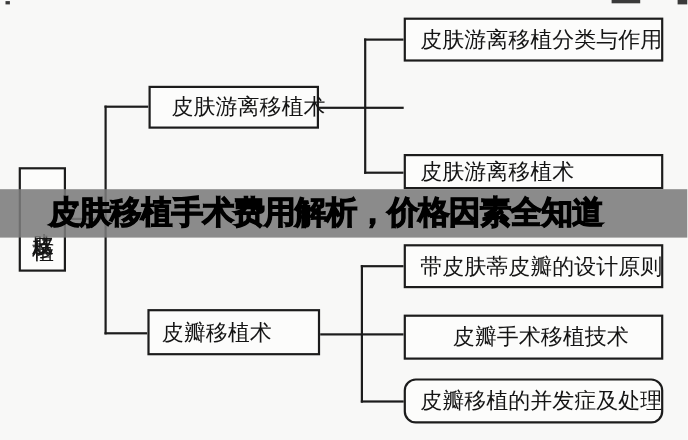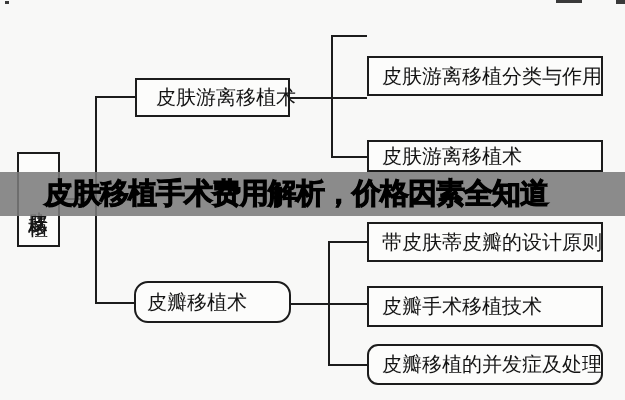--- a/index.html
+++ b/index.html
@@ -89,34 +89,34 @@
   <div class="hline" style="left:328px;top:364px;width:39px;"></div>
 
   <div class="node root">
     <span class="vtext">皮肤移植</span>
   </div>
 
   <div class="node branch" style="left:135px;top:78px;width:155px;height:39px;padding-left:19px;">
     <span>皮肤游离移植术</span>
   </div>
 
-  <div class="node branch" style="left:134px;top:281px;width:157px;height:42px;padding-left:11px;border-radius:14px;">
+  <div class="node branch" style="left:134px;top:281px;width:157px;height:42px;padding-left:11px;">
     <span>皮瓣移植术</span>
   </div>
 
-  <div class="node leaf" style="top:16px;height:40px;margin-top:40px;">
+  <div class="node leaf" style="top:16px;height:40px;">
     <span>皮肤游离移植分类与作用</span>
   </div>
   <div class="node leaf" style="top:140px;height:32px;">
     <span>皮肤游离移植术</span>
   </div>
   <div class="node leaf" style="top:222px;height:40px;">
     <span>带皮肤蒂皮瓣的设计原则</span>
   </div>
-  <div class="node leaf" style="top:286px;height:41px;">
+  <div class="node leaf" style="top:286px;height:41px;justify-content:center;">
     <span>皮瓣手术移植技术</span>
   </div>
   <div class="node leaf" style="top:344px;height:41px;border-radius:11px;">
     <span>皮瓣移植的并发症及处理</span>
   </div>
 
   <div class="banner">
     <span class="banner-text">皮肤移植手术费用解析，价格因素全知道</span>
   </div>
 

